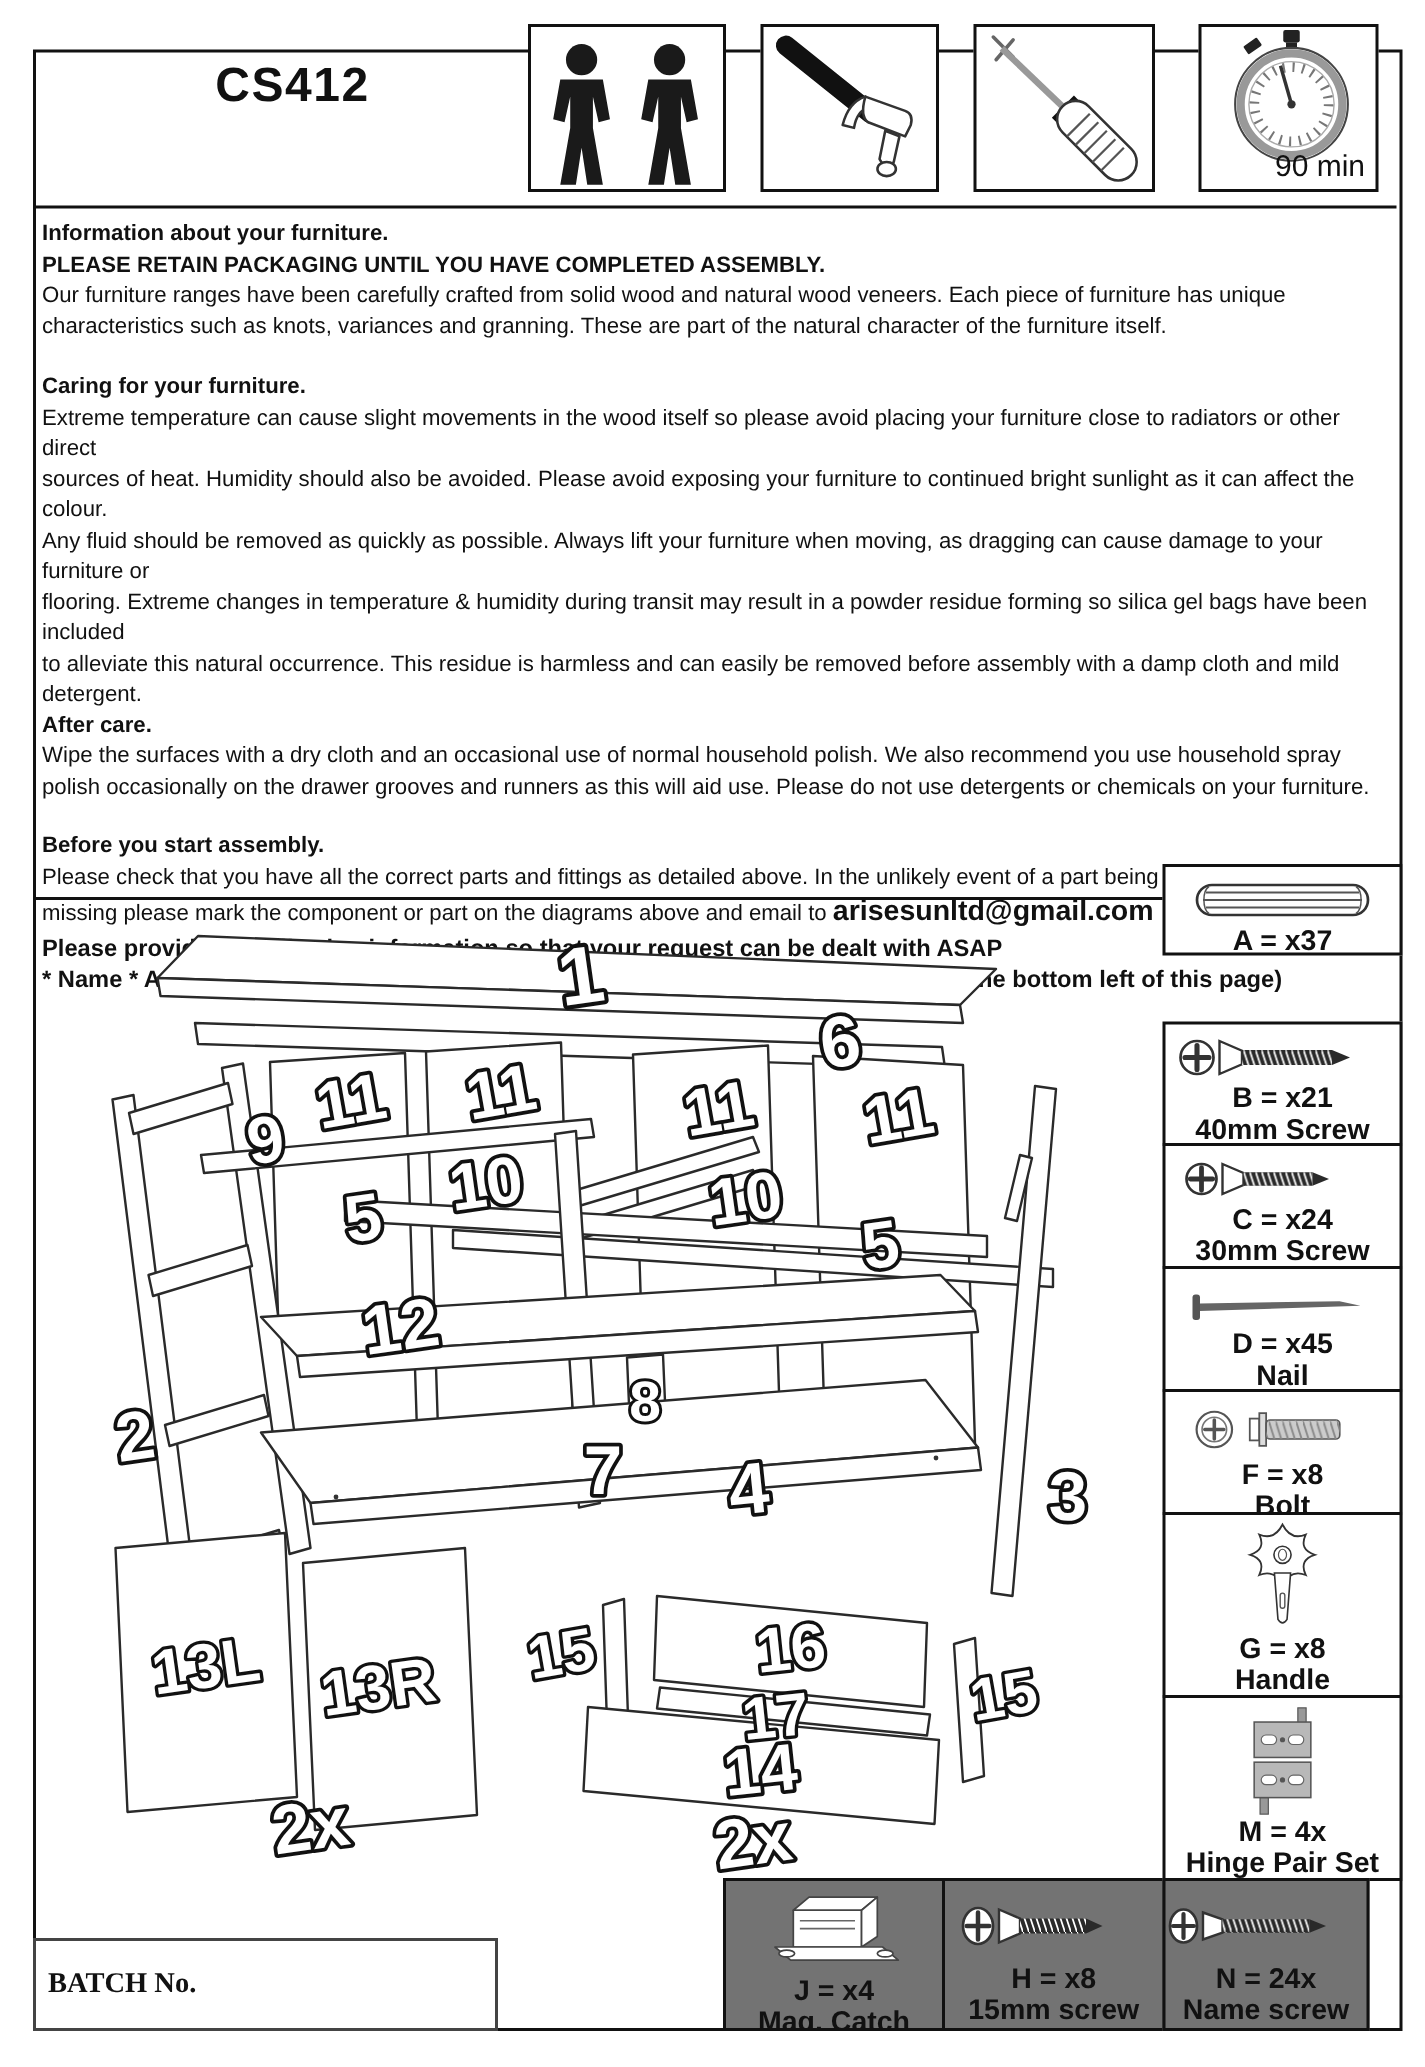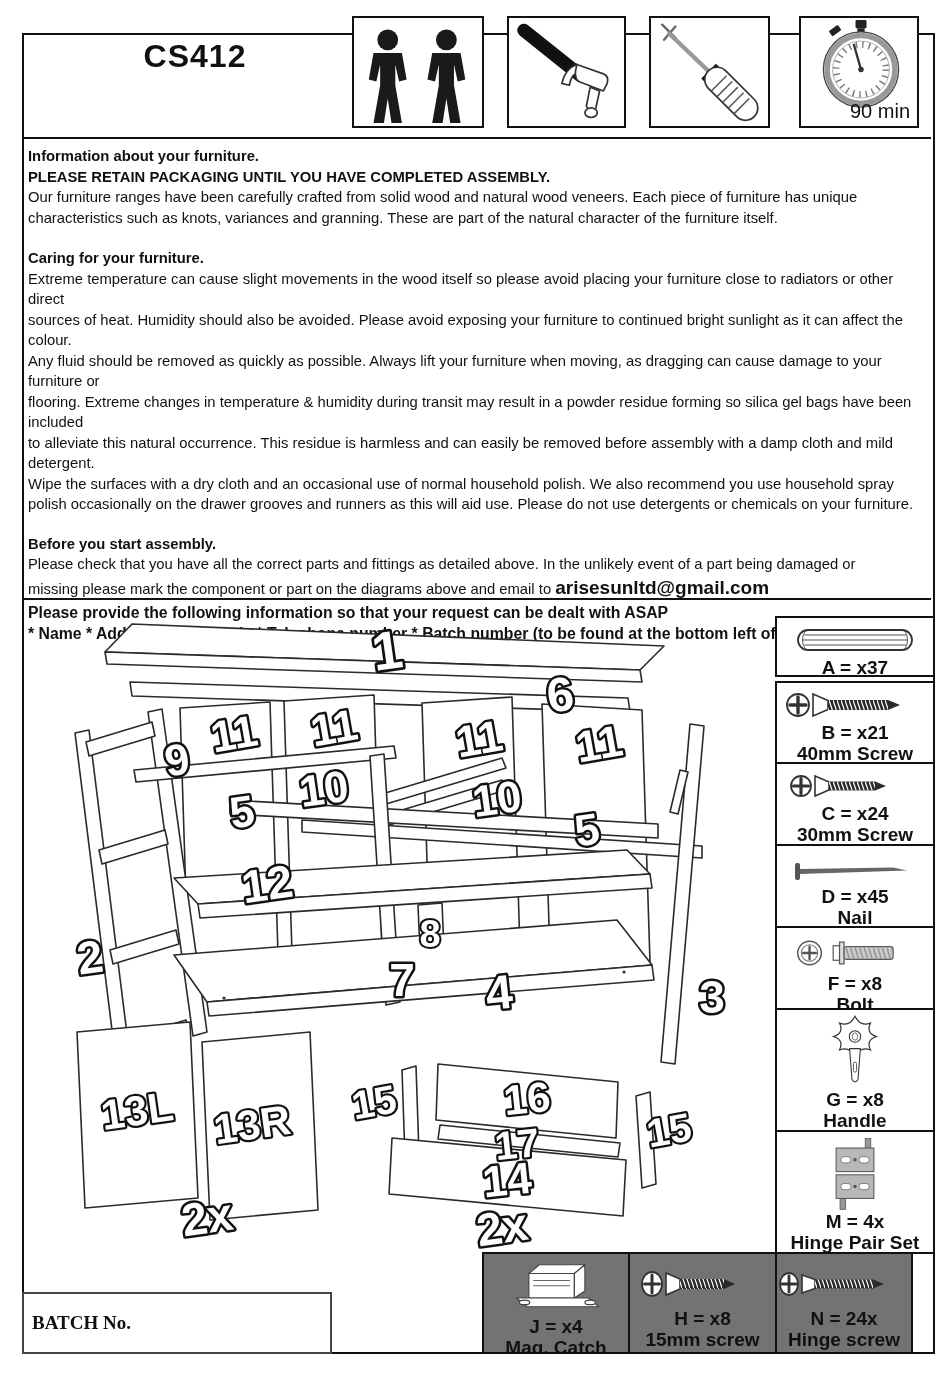--- a/index.html
+++ b/index.html
@@ -110,20 +110,21 @@
   <div class="b">PLEASE RETAIN PACKAGING UNTIL YOU HAVE COMPLETED ASSEMBLY.</div>
   <div class="pre">Our furniture ranges have been carefully crafted from solid wood and natural wood veneers. Each piece of furniture has unique
 characteristics such as knots, variances and granning. These are part of the natural character of the furniture itself.</div>
   <div class="gap20"></div>
   <div class="b">Caring for your furniture.</div>
   <div class="pre">Extreme temperature can cause slight movements in the wood itself so please avoid placing your furniture close to radiators or other direct
 sources of heat. Humidity should also be avoided. Please avoid exposing your furniture to continued bright sunlight as it can affect the colour.
 Any fluid should be removed as quickly as possible. Always lift your furniture when moving, as dragging can cause  damage to your furniture or
 flooring. Extreme changes in temperature &amp; humidity during transit may result in a powder residue forming so silica gel bags have been included
 to alleviate this natural occurrence. This residue is harmless and can easily be removed before assembly with a damp cloth and mild detergent.</div>
+  <div class="b">After care.</div>
   <div class="pre">Wipe the surfaces with a dry cloth and an occasional use of normal household polish. We also recommend you use household spray
 polish occasionally on the drawer grooves and runners as this will aid use. Please do not use detergents or chemicals on your furniture.</div>
   <div class="gap19"></div>
   <div class="b">Before you start assembly.</div>
   <div>Please check that you have all the correct parts and fittings as detailed above. In the unlikely event of a part being damaged or</div>
   <div class="emailline">
     <span>missing please mark  the component or part on the diagrams above and email to </span><span class="email">arisesunltd@gmail.com</span>
   </div>
   <div class="bigline">Please provide the following information so that your request can be dealt with ASAP</div>
   <div class="bigline">* Name * Address * Post Code * Telephone number * Batch number (to be found at the bottom left of this page)</div>
@@ -219,21 +220,21 @@
     <text class="num" x="350" y="516" font-size="40" stroke-width="4.5" transform="rotate(-10 350 502)">15</text>
     <text class="num" x="503" y="513" font-size="42" stroke-width="4.5" transform="rotate(-6 503 498)">16</text>
     <text class="num" x="493" y="558" font-size="40" stroke-width="4.5" transform="rotate(-6 493 544)">17</text>
     <text class="num" x="483" y="595" font-size="44" stroke-width="5" transform="rotate(-6 483 580)">14</text>
     <text class="num" x="645" y="544" font-size="40" stroke-width="4.5" transform="rotate(-10 645 530)">15</text>
     <text class="num" x="183" y="633" font-size="46" stroke-width="5" transform="rotate(-8 183 617)">2x</text>
     <text class="num" x="478" y="643" font-size="46" stroke-width="5" transform="rotate(-8 478 627)">2x</text>
   </g>
 </svg>
 
-<div class="abs pbox" style="top:616px;height:61px;">
+<div class="abs pbox" style="top:576px;height:61px;">
   <svg class="icn" width="130" height="34" viewBox="0 0 130 34">
     <rect x="8" y="7" width="114" height="20" rx="10" fill="#fff" stroke="#333" stroke-width="1.8"></rect>
     <path d="M14,12 H116 M12,17 H118 M14,22 H116" stroke="#555" stroke-width="1.2"></path>
     <path d="M16,8 A5,9.5 0 0 0 16,26 M114,8 A5,9.5 0 0 1 114,26" fill="none" stroke="#555" stroke-width="1"></path>
   </svg>
   <div class="pcode">A = x37</div>
   <div class="pname">Dowel</div>
 </div>
 
 <div class="abs pbox" style="top:681px;height:83px;">
@@ -346,18 +347,18 @@
 <div class="abs bbox" style="left:775px;top:1252px;width:138px;height:102px;">
   <svg width="140" height="40" viewBox="0 0 140 40" style="margin-top:10px;">
     <ellipse cx="12" cy="20" rx="9" ry="11" fill="#fff" stroke="#333" stroke-width="1.8"></ellipse>
     <path d="M12,12 V28 M5,20 H19" stroke="#333" stroke-width="2.8" stroke-linecap="round"></path>
     <polygon points="25,11 38,15.5 38,24.5 25,29" fill="#fff" stroke="#333" stroke-width="1.6"></polygon>
     <rect x="38" y="15.5" width="58" height="9" fill="#2a2a2a"></rect>
     <rect x="38" y="15.5" width="58" height="9" fill="url(#thr)"></rect>
     <polygon points="96,15.5 107,20 96,24.5" fill="#2a2a2a"></polygon>
   </svg>
   <div class="pcode">N = 24x</div>
-  <div class="pname">Hinge screw</div>
+  <div class="pname">Name screw</div>
 </div>
 
 <div class="abs batch">
   <span>BATCH No.</span>
 </div>
 
 </body></html>

